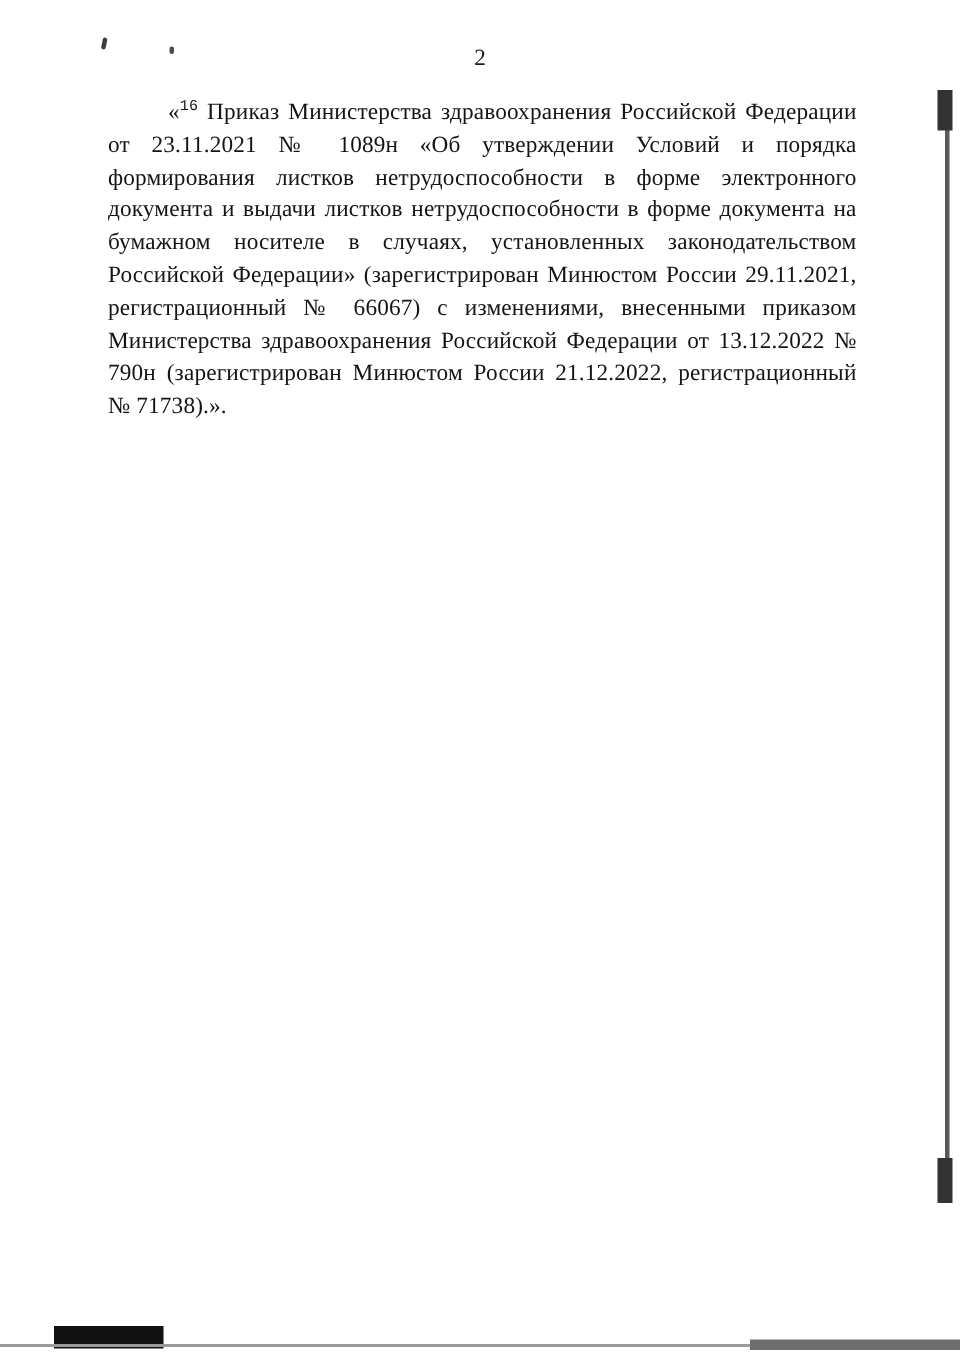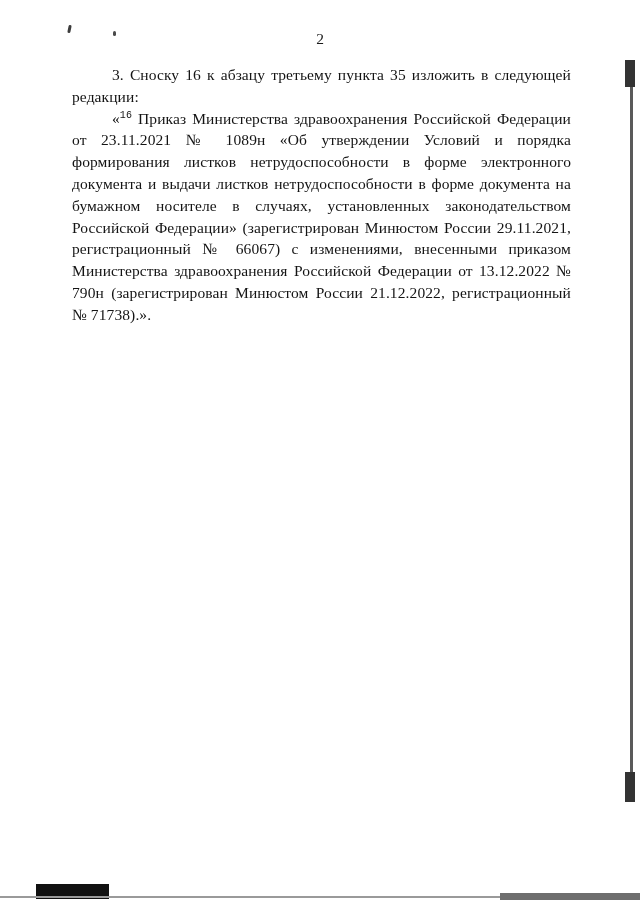--- a/index.html
+++ b/index.html
@@ -86,23 +86,20 @@
 </style>
 </head>
 <body>
 
 <div class="page">
 
   <div class="page-number">2</div>
 
   <div class="doc-body">
     <p>
-      <span>3. Сноску 16 к абзацу третьему пункта 35 изложить в следующей редакции:</span>
-    </p>
-    <p>
       <span>«</span><sup class="fn">16</sup><span> Приказ Министерства здравоохранения Российской Федерации от 23.11.2021 № 1089н «Об утверждении Условий и порядка формирования листков нетрудоспособности в форме электронного документа и выдачи листков нетрудоспособности в форме документа на бумажном носителе в случаях, установленных законодательством Российской Федерации» (зарегистрирован Минюстом России 29.11.2021, регистрационный № 66067) с изменениями, внесенными приказом Министерства здравоохранения Российской Федерации от 13.12.2022 № 790н (зарегистрирован Минюстом России 21.12.2022, регистрационный № 71738).».</span>
     </p>
   </div>
 
   <div class="artifact a-mark-1"></div>
   <div class="artifact a-mark-2"></div>
   <div class="artifact a-right-line"></div>
   <div class="artifact a-right-top"></div>
   <div class="artifact a-right-bottom"></div>
   <div class="artifact a-bottom-bar"></div>

